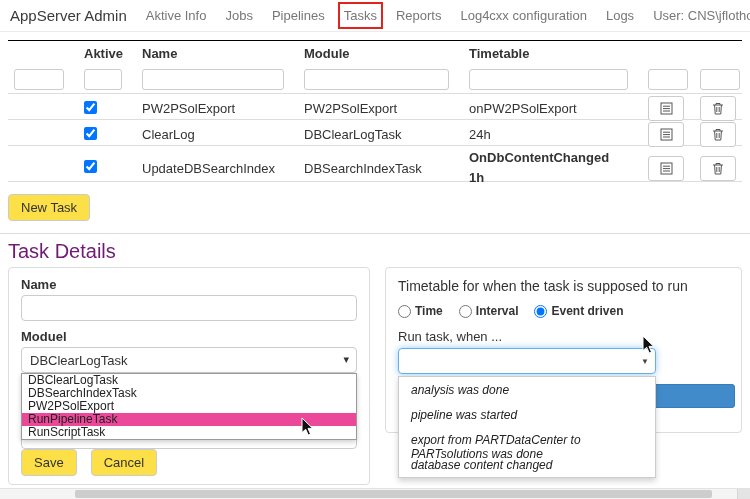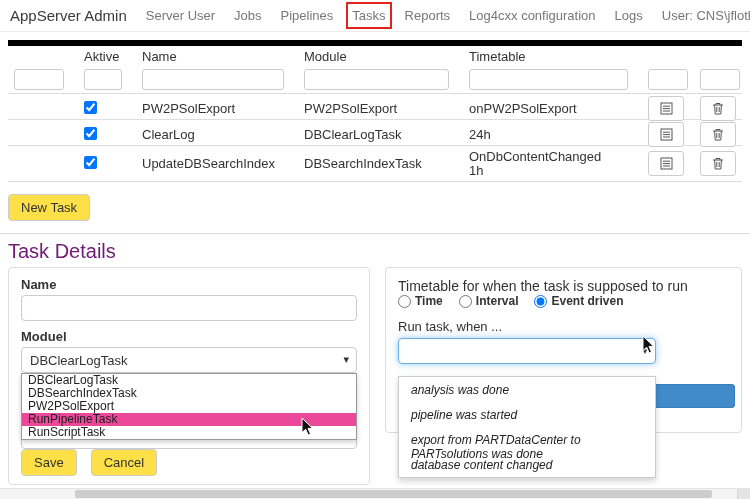--- a/index.html
+++ b/index.html
@@ -16,30 +16,30 @@
   .brand { font-size: 15px; color: #3a3a3a; white-space: nowrap; }
   .nav-item { font-size: 13px; color: #777; white-space: nowrap; cursor: pointer; }
   .nav-item.annotated { outline: 2px solid #e0241b; outline-offset: 4px; }
   
   .ttable { margin: 8px 8px 0 8px; }
   .trow {
     display: grid; align-items: center;
     grid-template-columns: 70px 58px 162px 165px 1fr 52px 48px;
   }
   .trow > div { padding: 2px 6px; }
-  .thead { border-top: 6px solid #000000; height: 26px; font-weight: normal; }
+  .thead { border-top: 1px solid #000000; height: 26px; font-weight: bold; }
   .tfilter { height: 28px; border-bottom: 1px solid #ddd; }
   .tfilter input {
     width: calc(100% - 8px); height: 21px; border: 1px solid #ccc;
     border-radius: 3px; padding: 0 4px; font-size: 12px;
   }
   .tfilter .small-f { width: 40px; }
   .tdata { height: 26px; border-bottom: 1px solid #ddd; }
   .tdata.tall { height: 36px; }
-  .pre { white-space: pre-line; line-height: 14px; }
+  .pre { white-space: pre-line; line-height: 20px; font-weight: bold; }
   .icon-btn {
     width: 36px; height: 25px; background: #fff; border: 1px solid #ccc;
     border-radius: 3px; display: flex; align-items: center; justify-content: center;
     cursor: pointer;
   }
   
   .btn {
     display: inline-block; background: #fde047; border: 1px solid #ccc;
     border-radius: 4px; padding: 5px 12px; font-size: 13px; color: #333; cursor: pointer;
   }
@@ -67,21 +67,21 @@
   .dd-item { font-size: 12px; line-height: 13px; padding: 0 6px; cursor: pointer; color: #222; }
   .dd-item.hl { background: #ec4899; }
   .hidden-textarea {
     position: absolute; left: 12px; right: 12px; top: 108px; height: 73px;
     border: 1px solid #ccc; border-radius: 4px; resize: none; z-index: 1;
     font-family: "Liberation Sans", sans-serif;
   }
   .panel-actions { position: absolute; left: 12px; bottom: 8px; display: flex; gap: 14px; }
   
   .tt-title { font-size: 14px; color: #333; line-height: 16px; }
-  .radio-row { display: flex; gap: 16px; align-items: flex-start; }
+  .radio-row { display: flex; gap: 16px; margin-top: 10px; align-items: flex-start; }
   .radio-opt { display: flex; align-items: center; gap: 4px; font-weight: bold; font-size: 12px; }
   .run-label { margin-top: 12px; font-size: 13px; line-height: 14px; }
   .combo {
     position: relative; width: 258px; height: 26px; margin-top: 4px;
     border: 1px solid #66afe9; border-radius: 4px; background: #fff;
     box-shadow: 0 0 7px rgba(102,175,233,.65);
   }
   .combo-caret { position: absolute; right: 6px; top: 8px; font-size: 8px; color: #444; }
   .event-list {
     position: absolute; left: 12px; width: 258px; top: 108px; z-index: 20;
@@ -103,21 +103,21 @@
   .cursor { position: absolute; z-index: 100; pointer-events: none; }
 </style>
 </head>
 <body>
 
 
 
 
 <div class="navbar">
   <span class="brand">AppServer Admin</span>
-  <span class="nav-item">Server User</span>
+  <span class="nav-item">Aktive Info</span>
   <span class="nav-item">Jobs</span>
   <span class="nav-item">Pipelines</span>
   <span class="nav-item annotated">Tasks</span>
   <span class="nav-item">Reports</span>
   <span class="nav-item">Log4cxx configuration</span>
   <span class="nav-item">Logs</span>
   <span class="nav-item"><span>User: CNS\jflotho</span></span>
 </div>
 
 

